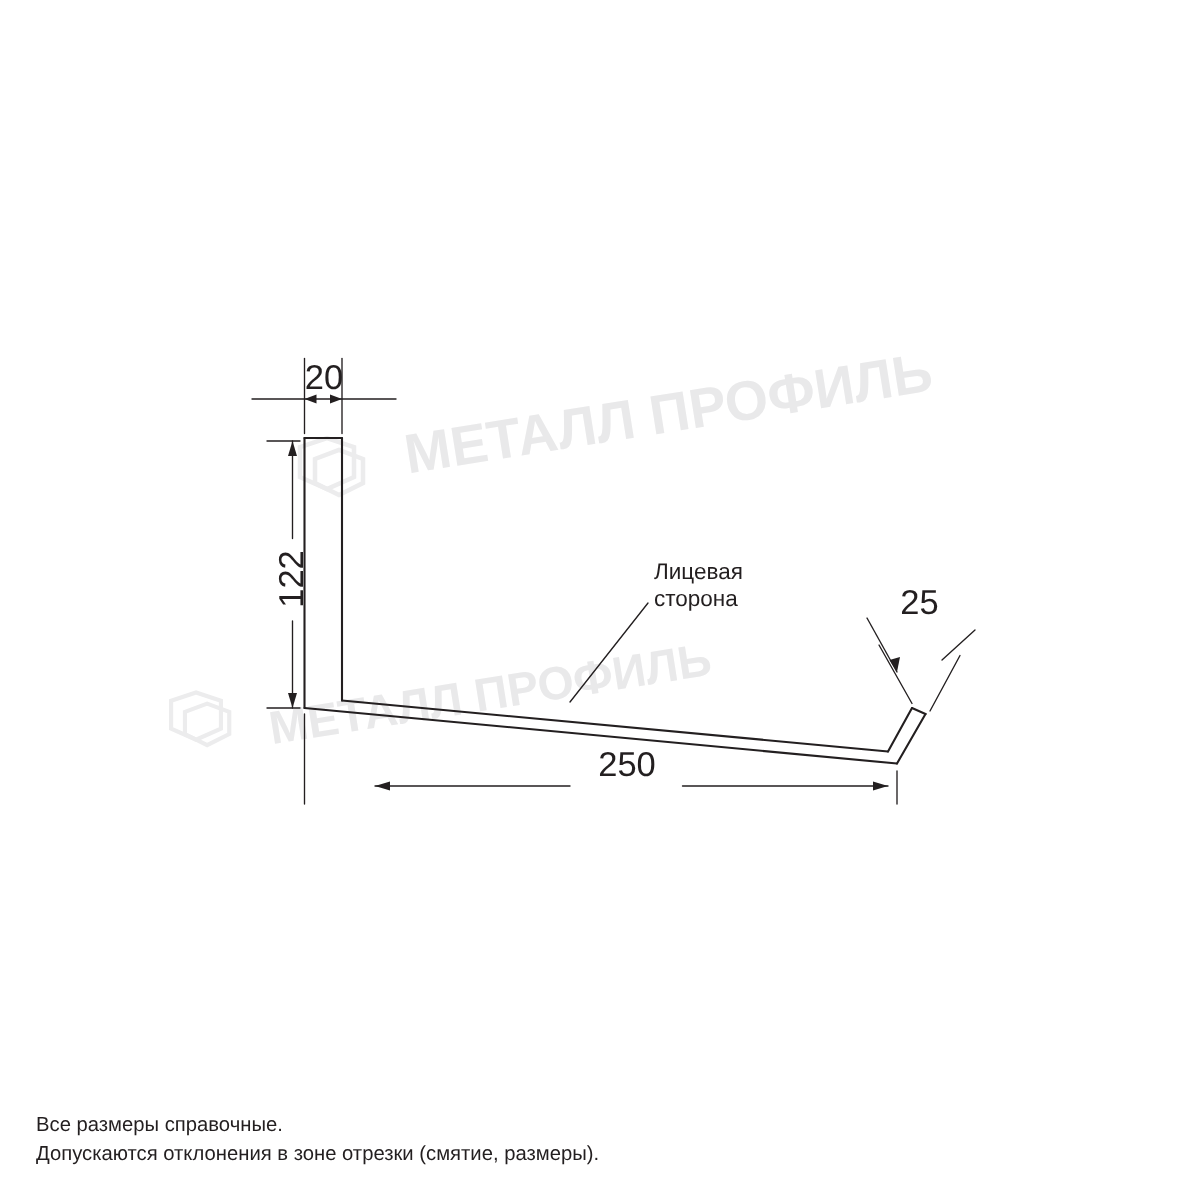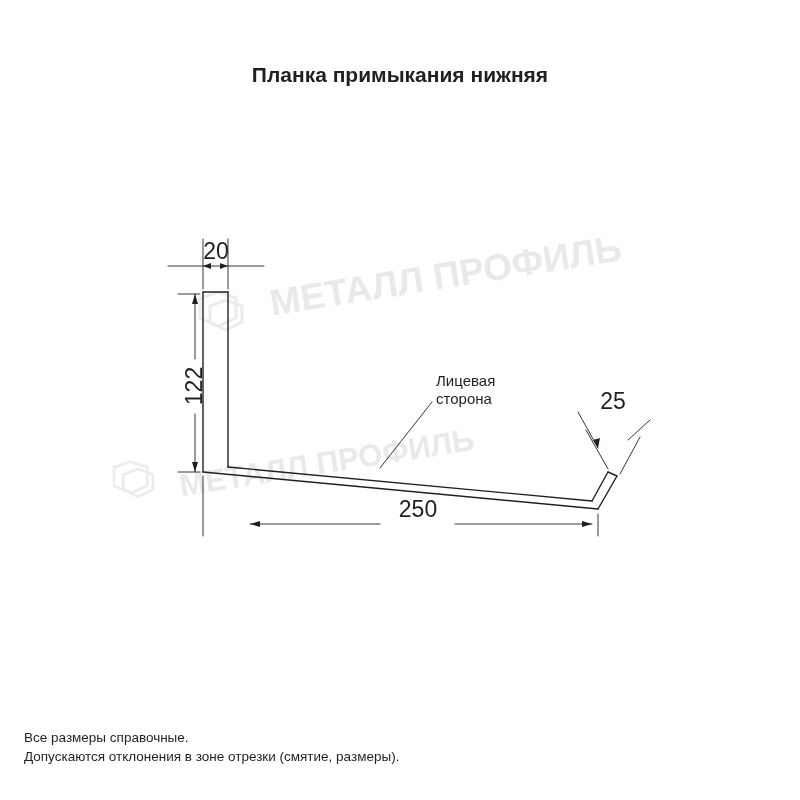--- a/index.html
+++ b/index.html
@@ -92,21 +92,21 @@
     pointer-events: none;
     user-select: none;
   }
   .wm-logo1 { top: 288px; left: 196px; }
   .wm-logo2 { top: 458px; left: 110px; }
 
   
   .footnotes {
     position: absolute;
     left: 24px;
-    bottom: 34px;
+    bottom: 22px;
     font-size: 13.5px;
     line-height: 19px;
     color: #231f20;
   }
   .footnotes div { white-space: nowrap; }
 
   .dim-text {
     font-family: "Liberation Sans", sans-serif;
     font-size: 23px;
     fill: #231f20;
@@ -137,21 +137,20 @@
 
   <div class="wm-logo wm-logo2">
     <svg width="58" height="48" viewBox="0 0 62 52" aria-hidden="true">
       <path d="M4 30 L4 10 L22 4 L40 10 L40 30 L22 38 Z" fill="none" stroke="#ececed" stroke-width="3"></path>
       <path d="M14 34 L14 18 L30 12 L46 18 L46 34 L30 42 Z" fill="none" stroke="#ececed" stroke-width="3"></path>
     </svg>
   </div>
   <div class="watermark wm2">МЕТАЛЛ ПРОФИЛЬ</div>
 
   <div class="title-block">
-    <h2 class="sub-title">Планка примыкания нижняя</h2>
   </div>
 
   <div class="drawing">
     <svg width="800" height="420" viewBox="0 0 800 420" aria-hidden="true">
       <g stroke="#231f20" fill="none" stroke-width="1.4" stroke-linecap="round" stroke-linejoin="round">
 
         <path d="M203 108 L203 288"></path>
         <path d="M228 108 L228 283"></path>
         <path d="M203 108 L228 108"></path>
 

